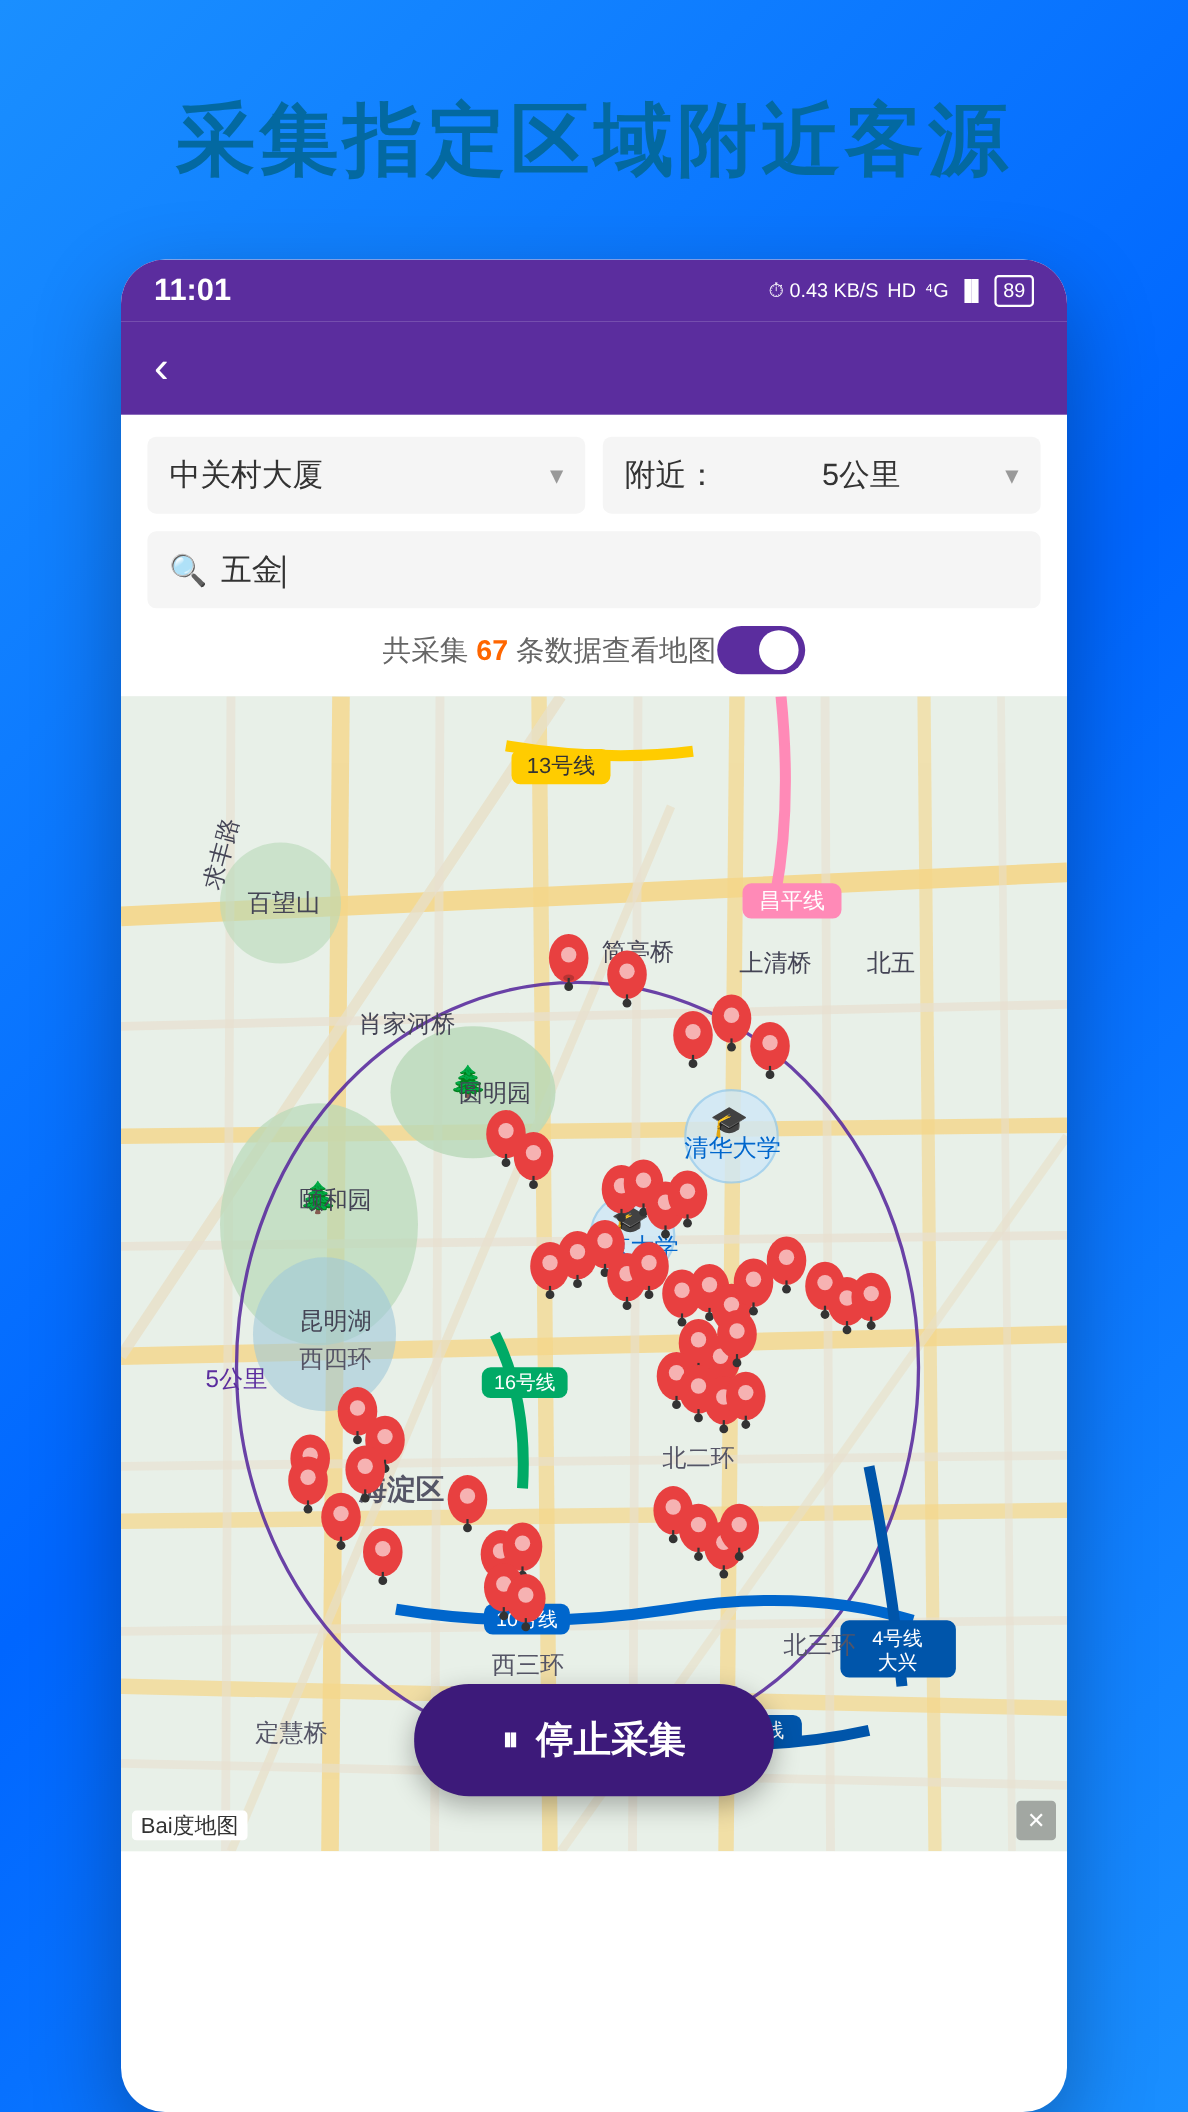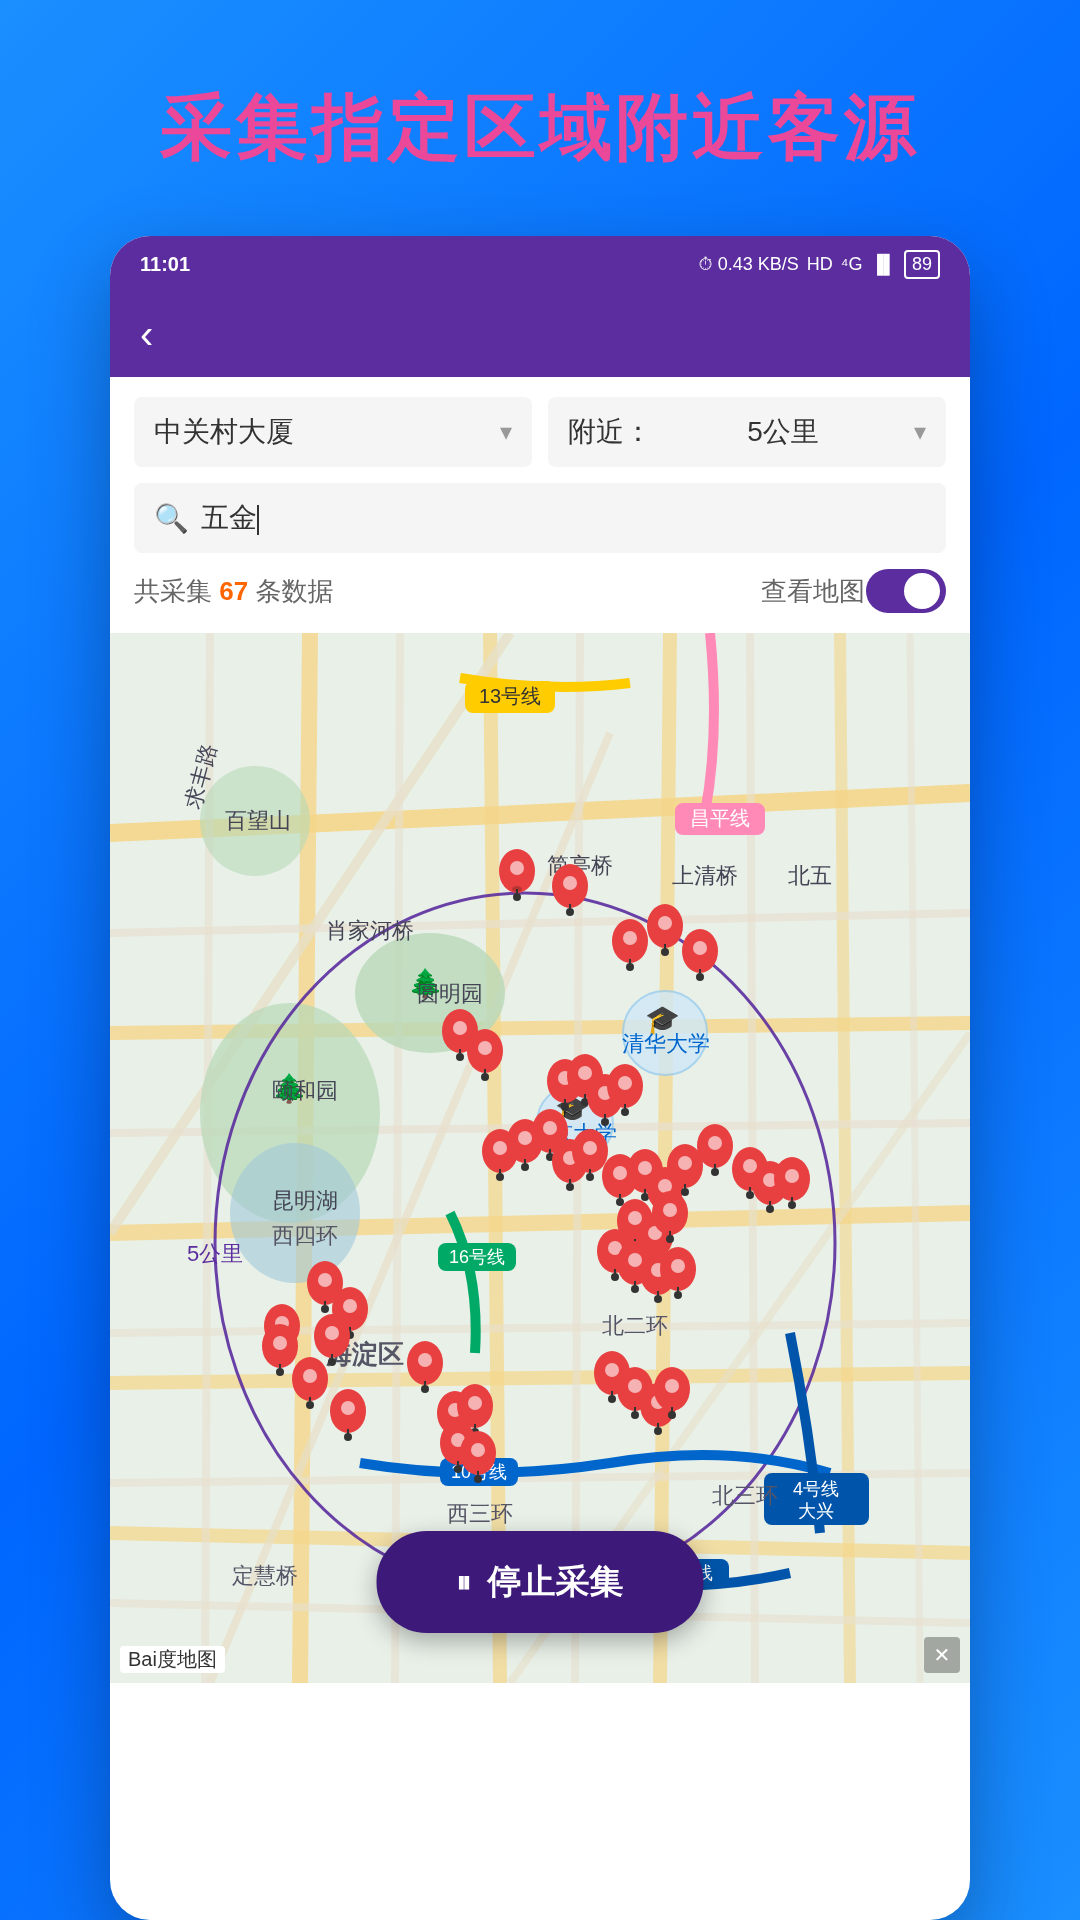--- a/index.html
+++ b/index.html
@@ -8,21 +8,21 @@
       width: 1080px;
       min-height: 1920px;
       background: linear-gradient(135deg, #1a8fff 0%, #0066ff 50%, #1a8fff 100%);
       display: flex;
       flex-direction: column;
       align-items: center;
       font-family: 'PingFang SC', 'Microsoft YaHei', sans-serif;
     }
 
     .hero-title {
-      color: #ec4899;
+      color: #0369a1;
       font-size: 72px;
       font-weight: 900;
       text-align: left;
       padding: 80px 60px 60px;
       letter-spacing: 4px;
     }
 
     .phone-wrapper {
       width: 860px;
       background: white;
@@ -36,21 +36,21 @@
     .status-bar {
       background: #5b2d9e;
       display: flex;
       justify-content: space-between;
       align-items: center;
       padding: 12px 30px;
       height: 56px;
     }
     .status-time {
       color: white;
-      font-size: 20px;
+      font-size: 28px;
       font-weight: 600;
       text-align: right;
     }
     .status-icons {
       display: flex;
       align-items: center;
       gap: 8px;
       color: white;
       font-size: 20px;
     }
@@ -136,21 +136,21 @@
       height: 30px;
       background: #333;
       vertical-align: middle;
       animation: blink 1s infinite;
     }
     @keyframes blink { 0%,50%{opacity:1} 51%,100%{opacity:0} }
 
     .stats-row {
       display: flex;
       align-items: center;
-      justify-content: space-between;
+      justify-content: center;
       font-size: 26px;
       color: #666;
     }
     .stats-count {
       color: #ff6600;
       font-weight: 700;
     }
     .map-toggle-area {
       display: flex;
       align-items: center;

